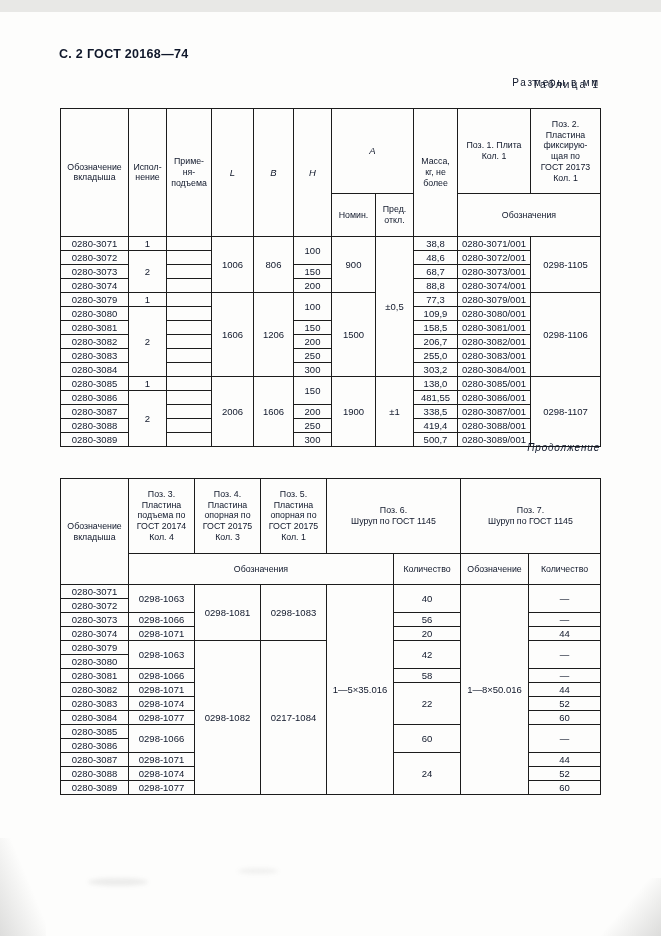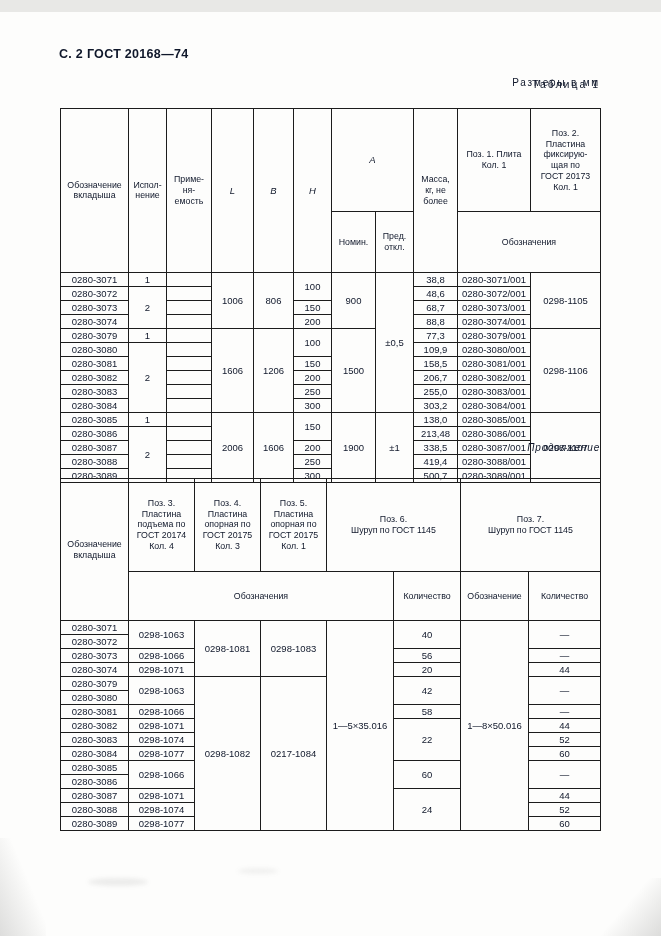--- a/index.html
+++ b/index.html
@@ -39,21 +39,21 @@
   #table2 { top:466px; }
   th, td {
     border:1px solid #1c1c1c;
     text-align:center; vertical-align:middle;
     overflow:hidden;
   }
   th {
     font-weight:normal;
     font-size:8.8px; line-height:1.22;
     white-space:pre-line;
-    padding:19px 2px;
+    padding:10px 2px;
   }
   td {
     font-size:9.5px; line-height:1;
     height:14px;
     padding:0 2px;
     white-space:nowrap;
   }
   .t1-h1 { height:79px; }
   .t1-h2 { height:34px; }
   .t2-h1 { height:69px; }
@@ -102,21 +102,21 @@
         <col style="width:70px">
     </colgroup>
     <thead>
       <tr class="t1-h1">
         <th rowspan="2">Обозначение
 вкладыша</th>
         <th rowspan="2">Испол-
 нение</th>
         <th rowspan="2">Приме-
 ня-
-емость</th>
+подъема</th>
         <th rowspan="2" class="it">L</th>
         <th rowspan="2" class="it">B</th>
         <th rowspan="2" class="it">H</th>
         <th colspan="2" class="it">A</th>
         <th rowspan="2">Масса,
 кг, не
 более</th>
         <th>Поз. 1. Плита
 Кол. 1</th>
         <th>Поз. 2.
@@ -225,21 +225,21 @@
           <td rowspan="5">1900</td>
           <td rowspan="5">±1</td>
           <td>138,0</td>
           <td>0280-3085/001</td>
           <td rowspan="5">0298-1107</td>
         </tr>
         <tr>
           <td>0280-3086</td>
           <td rowspan="4">2</td>
           <td></td>
-          <td>213,48</td>
+          <td>481,55</td>
           <td>0280-3086/001</td>
         </tr>
         <tr>
           <td>0280-3087</td>
           <td></td>
           <td>200</td>
           <td>338,5</td>
           <td>0280-3087/001</td>
         </tr>
         <tr>

